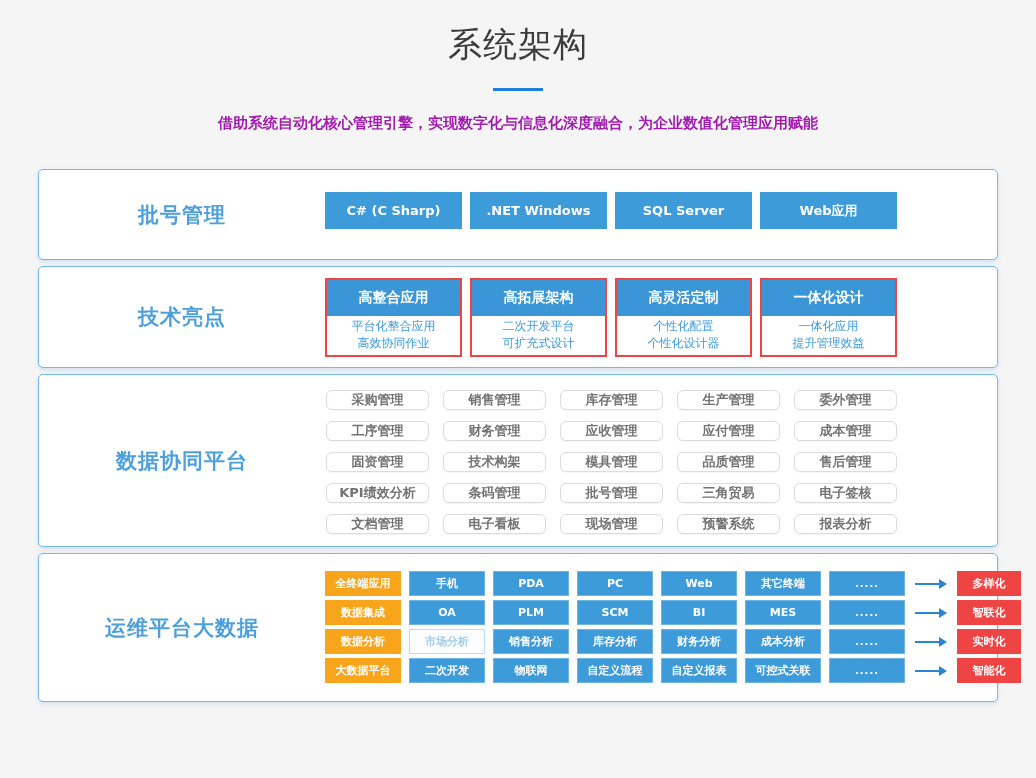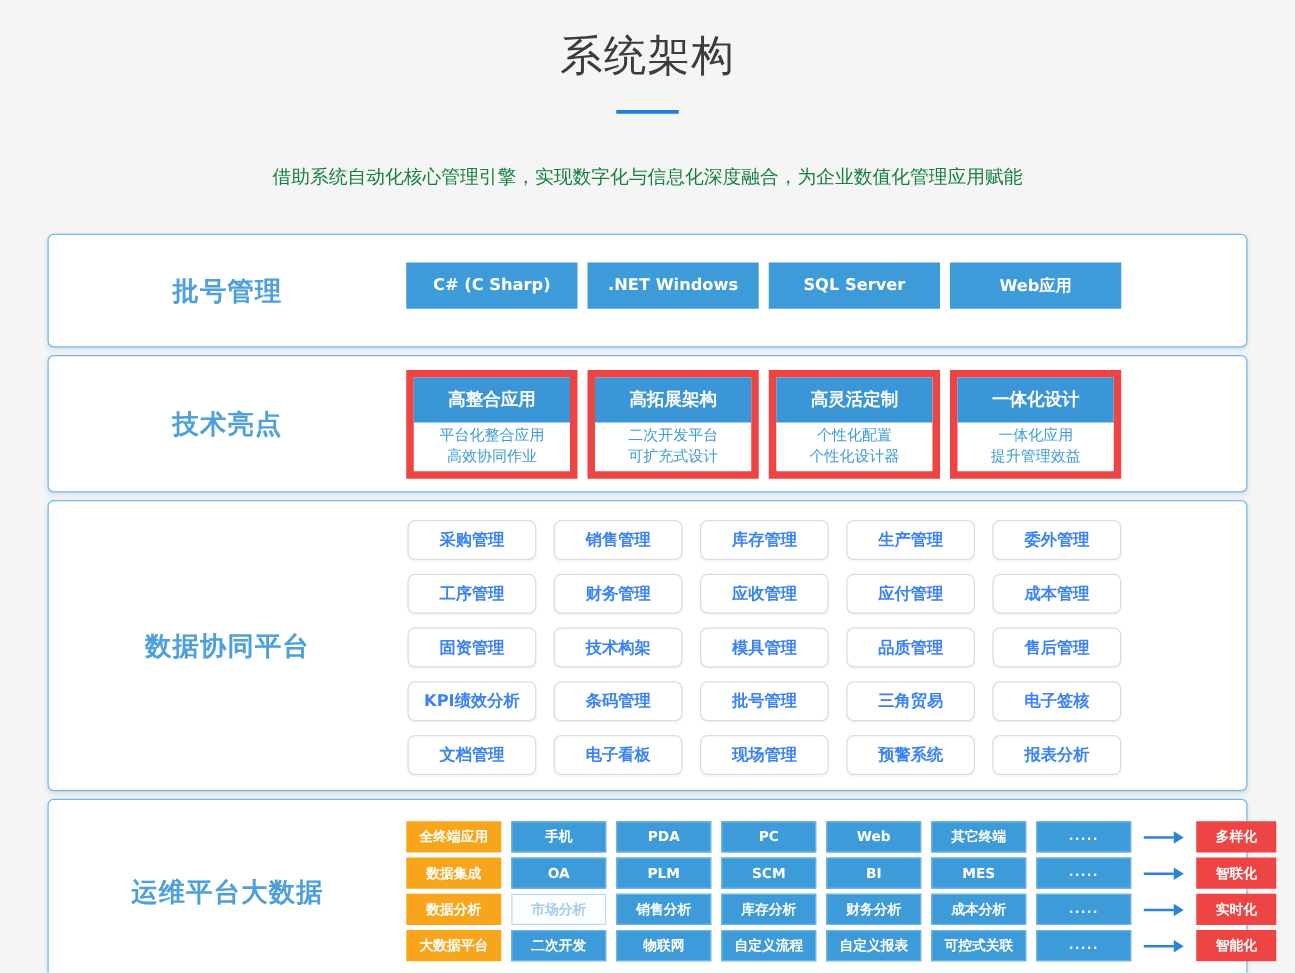--- a/index.html
+++ b/index.html
@@ -8,21 +8,21 @@
     background:#f5f5f6;
     font-family:"DejaVu Sans","Liberation Sans",sans-serif;
     overflow:hidden;
   }
   * { box-sizing:border-box; }
 
   
   .header { text-align:center; padding-top:22px; }
   .page-title { font-size:34px; color:#3c3c3c; letter-spacing:1px; }
   .title-underline { width:50px; height:3px; background:#1b7fe0; margin:20px auto 0; }
-  .page-subtitle { margin-top:41px; font-size:15px; color:#15803d; }
+  .page-subtitle { margin-top:23px; font-size:15px; color:#a21caf;font-weight:bold; }
 
   
   .sections { width:960px; margin:36px auto 0; }
   .section {
     background:#fff;
     border:1px solid #74b9e8;
     border-radius:5px;
     display:flex;
     margin-bottom:6px;
     box-shadow:0 2px 4px rgba(120,170,215,.28);
@@ -37,38 +37,38 @@
   
   .tech-row { display:flex; gap:8px; padding:22px 0 30px 0; }
   .tech-btn {
     width:137px; height:37px; background:#3e9bda; color:#fff;
     font-size:13px; font-weight:bold;
     display:flex; align-items:center; justify-content:center;
   }
 
   
   .hl-row { display:flex; gap:8px; padding:11px 0 10px 0; }
-  .hl-card { width:137px; border:6px solid #ef4444; background:#fff; }
+  .hl-card { width:137px; border:2px solid #ef4444; background:#fff; }
   .hl-head {
     height:36px; background:#3a96d6; color:#fff; font-size:14px; font-weight:bold;
     display:flex; align-items:center; justify-content:center;
   }
   .hl-body { padding:2px 0 3px 0; }
   .hl-line { font-size:12px; color:#3e9bda; text-align:center; line-height:17px; }
 
   
   .mod-grid {
     display:grid;
     grid-template-columns:repeat(5,103px);
     gap:11px 14px;
     padding:15px 0 12px 1px;
   }
   .mod-chip {
-    height:32px; background:#fff; border:1px solid #dcdcdc; border-radius:6px;
-    color:#3b82f6; font-size:13px; font-weight:bold;
+    height:20px; background:#fff; border:1px solid #dcdcdc; border-radius:6px;
+    color:#737373; font-size:13px; font-weight:bold;
     display:flex; align-items:center; justify-content:center;
     box-shadow:0 1px 1px rgba(0,0,0,.04);
   }
 
   
   .ops-rows { display:flex; flex-direction:column; gap:4px; padding:17px 0 18px 0; }
   .ops-row { display:flex; align-items:center; gap:8px; }
   .ops-cat {
     width:76px; height:25px; background:#f9a51b; color:#fff;
     font-size:11px; font-weight:bold;

